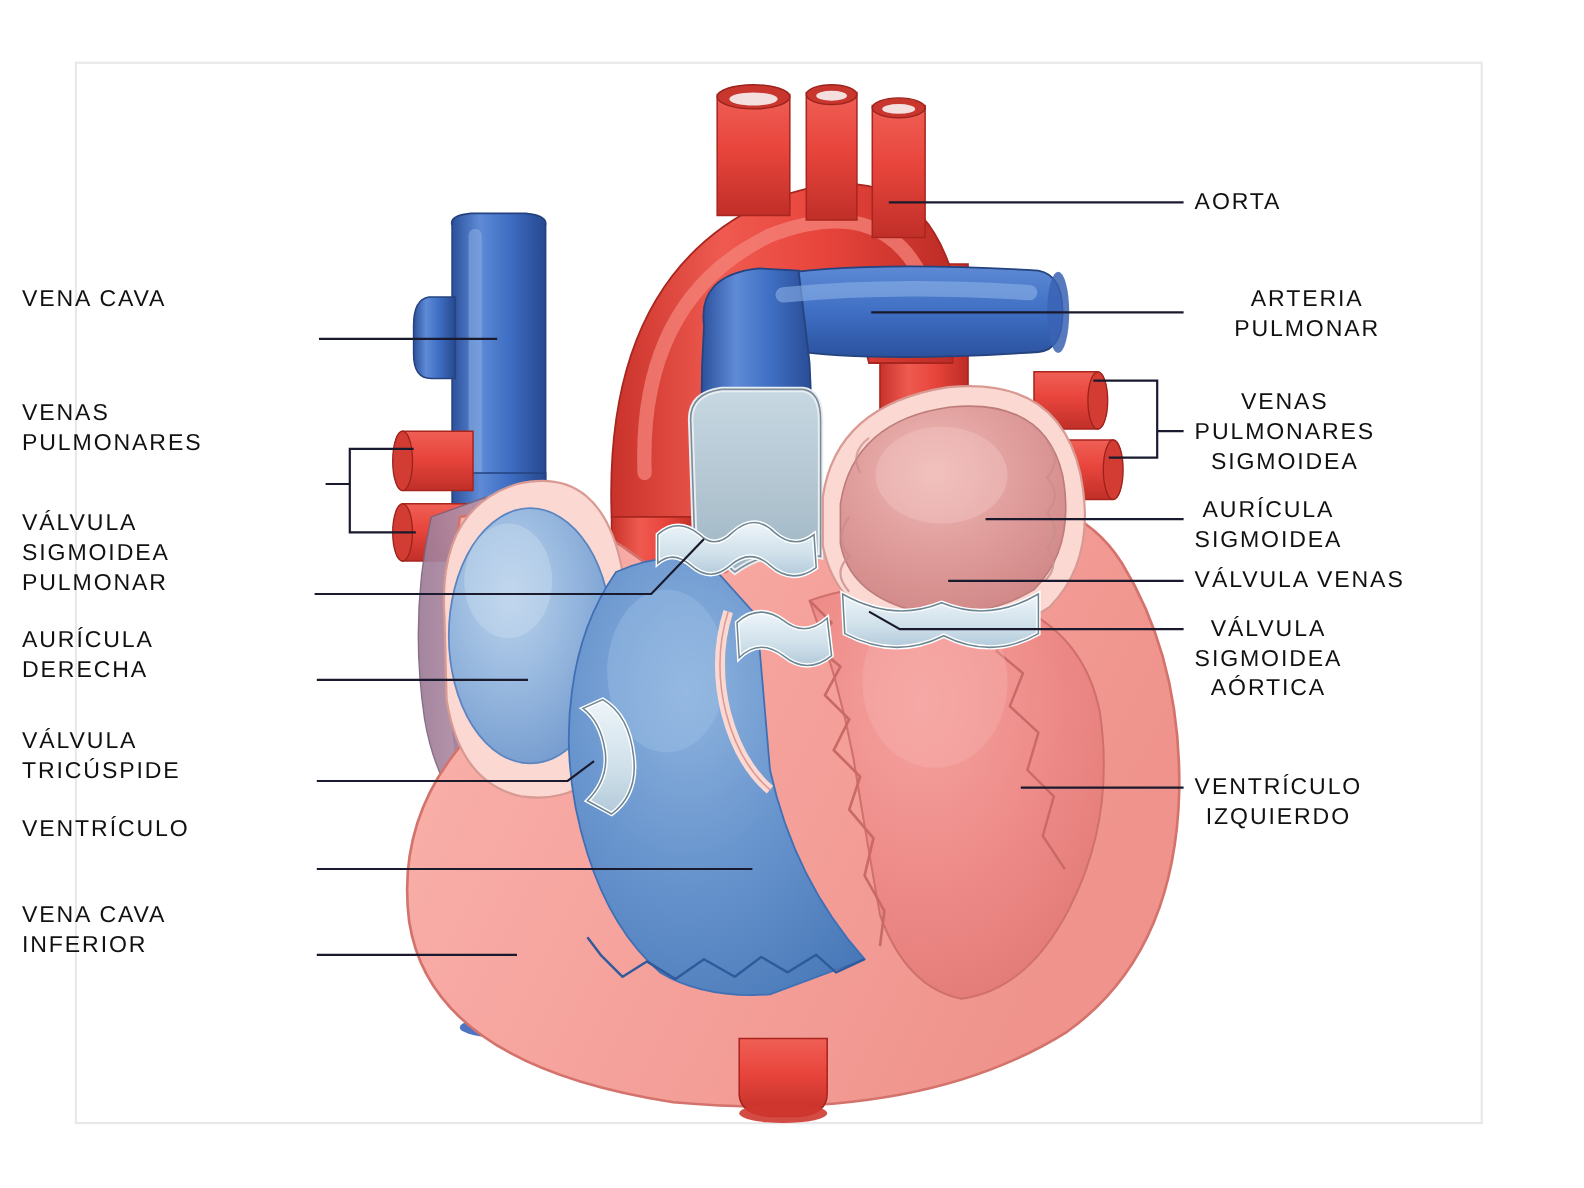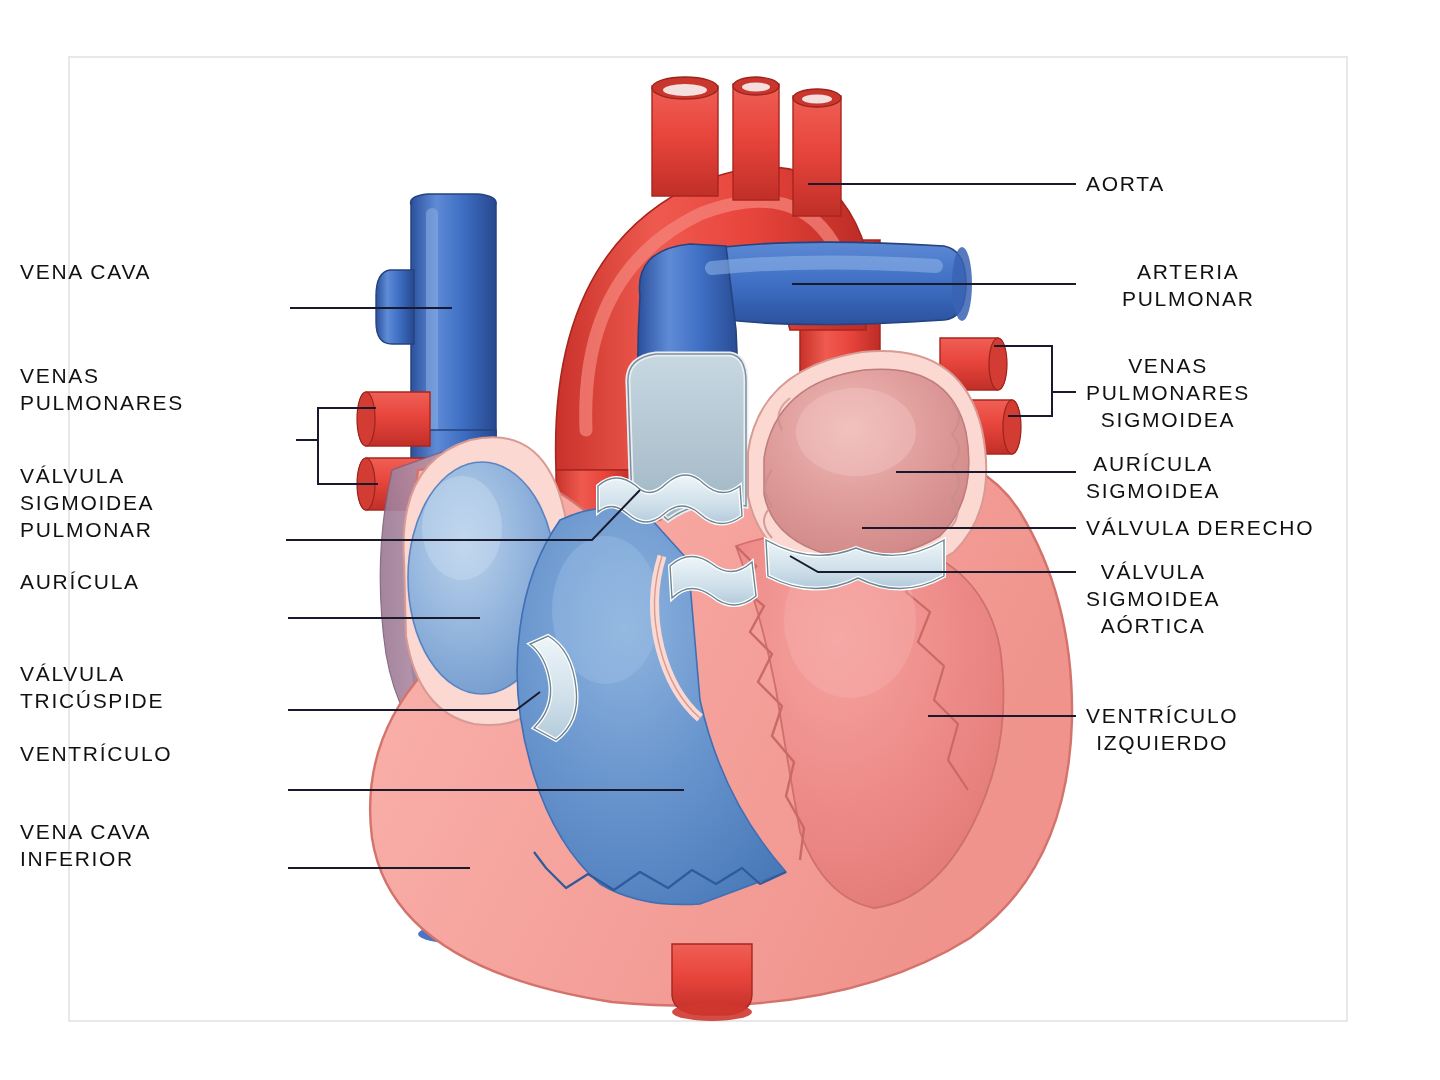--- a/index.html
+++ b/index.html
@@ -344,20 +344,21 @@
   </div>
 
   <div class="lbl r" style="left:20px;top:462px;width:262px;">
     <div>VÁLVULA</div>
     <div>SIGMOIDEA</div>
     <div>PULMONAR</div>
   </div>
 
   <div class="lbl r" style="left:20px;top:568px;width:264px;">
     <div>AURÍCULA</div>
+    <div>DERECHA</div>
   </div>
 
   <div class="lbl r" style="left:20px;top:660px;width:264px;">
     <div>VÁLVULA</div>
     <div>TRICÚSPIDE</div>
   </div>
 
   <div class="lbl r" style="left:20px;top:740px;width:264px;">
     <div>VENTRÍCULO</div>
   </div>
@@ -381,21 +382,21 @@
     <div>PULMONARES</div>
     <div>SIGMOIDEA</div>
   </div>
 
   <div class="lbl l" style="left:1086px;top:450px;">
     <div>AURÍCULA</div>
     <div>SIGMOIDEA</div>
   </div>
 
   <div class="lbl l" style="left:1086px;top:514px;">
-    <div>VÁLVULA DERECHO</div>
+    <div>VÁLVULA VENAS</div>
   </div>
 
   <div class="lbl l" style="left:1086px;top:558px;">
     <div>VÁLVULA</div>
     <div>SIGMOIDEA</div>
     <div>AÓRTICA</div>
   </div>
 
   <div class="lbl l" style="left:1086px;top:702px;">
     <div>VENTRÍCULO</div>

